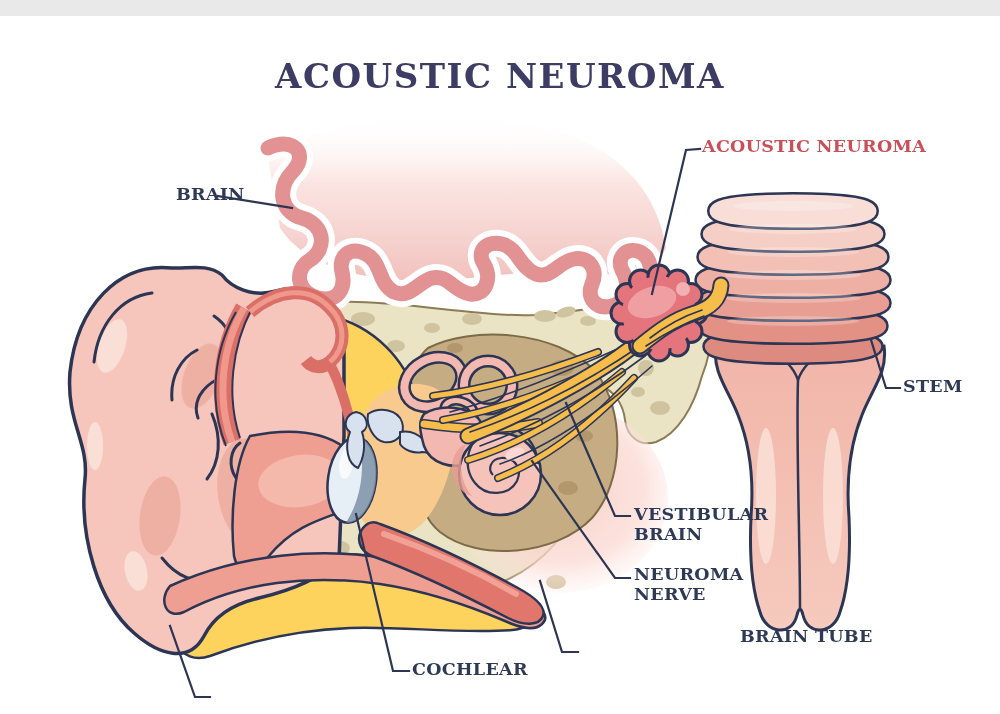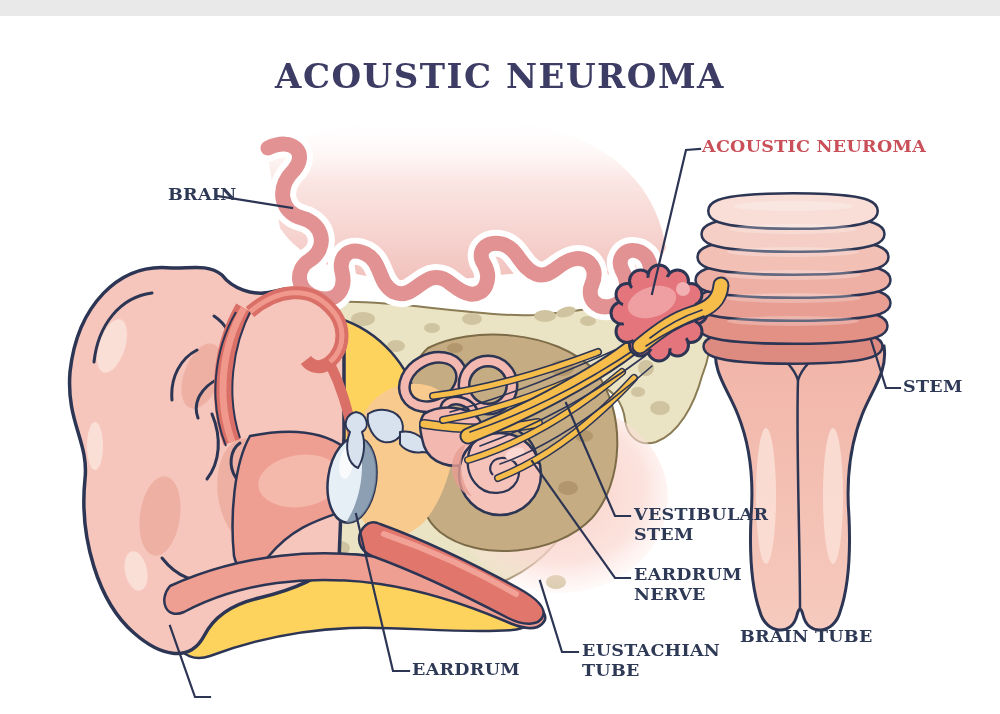--- a/index.html
+++ b/index.html
@@ -18,21 +18,21 @@
   .stage svg{position:absolute;left:0;top:0;}
   .title{
     position:absolute;left:0;top:40px;width:1000px;text-align:center;
     font-size:34px;font-weight:bold;letter-spacing:1.5px;color:var(--title-text);
   }
   .label{
     position:absolute;font-size:17.5px;font-weight:bold;letter-spacing:.3px;
     line-height:1.14;color:var(--label-text);white-space:normal;
   }
   .label--highlight{color:var(--highlight-label-text);white-space:nowrap;}
-  .lbl-brain{left:168px;top:169px;text-align:center;}
+  .lbl-brain{left:176px;top:169px;text-align:center;}
   .lbl-neuroma{left:702px;top:121px;}
   .lbl-pons{left:903px;top:361px;}
   .lbl-vestibular{left:634px;top:489px;width:132px;}
   .lbl-cochlear{left:634px;top:549px;width:120px;}
   .lbl-eustachian{left:582px;top:625px;width:146px;}
   .lbl-brainstem{left:740px;top:611px;white-space:nowrap;}
   .lbl-eardrum{left:412px;top:644px;white-space:nowrap;}
   .lbl-external{left:213px;top:670px;white-space:nowrap;}
 </style>
 </head>
@@ -327,18 +327,17 @@
       <path d="M578,636 L562,636 L540,565"></path>
       <path d="M409,655 L393,655 L356,498"></path>
       <path d="M210,681 L195,681 L170,610"></path>
     </g>
   </svg>
 
   <div class="title">ACOUSTIC NEUROMA</div>
   <div class="label lbl-brain">BRAIN</div>
   <div class="label label--highlight lbl-neuroma">ACOUSTIC NEUROMA</div>
   <div class="label lbl-pons">STEM</div>
-  <div class="label lbl-vestibular">VESTIBULAR STEM</div>
-  <div class="label lbl-cochlear">EARDRUM NERVE</div>
-  <div class="label lbl-eustachian">EUSTACHIAN TUBE</div>
+  <div class="label lbl-vestibular">VESTIBULAR BRAIN</div>
+  <div class="label lbl-cochlear">NEUROMA NERVE</div>
   <div class="label lbl-brainstem">BRAIN TUBE</div>
-  <div class="label lbl-eardrum">EARDRUM</div>
+  <div class="label lbl-eardrum">COCHLEAR</div>
 </div>
 
 </body></html>

